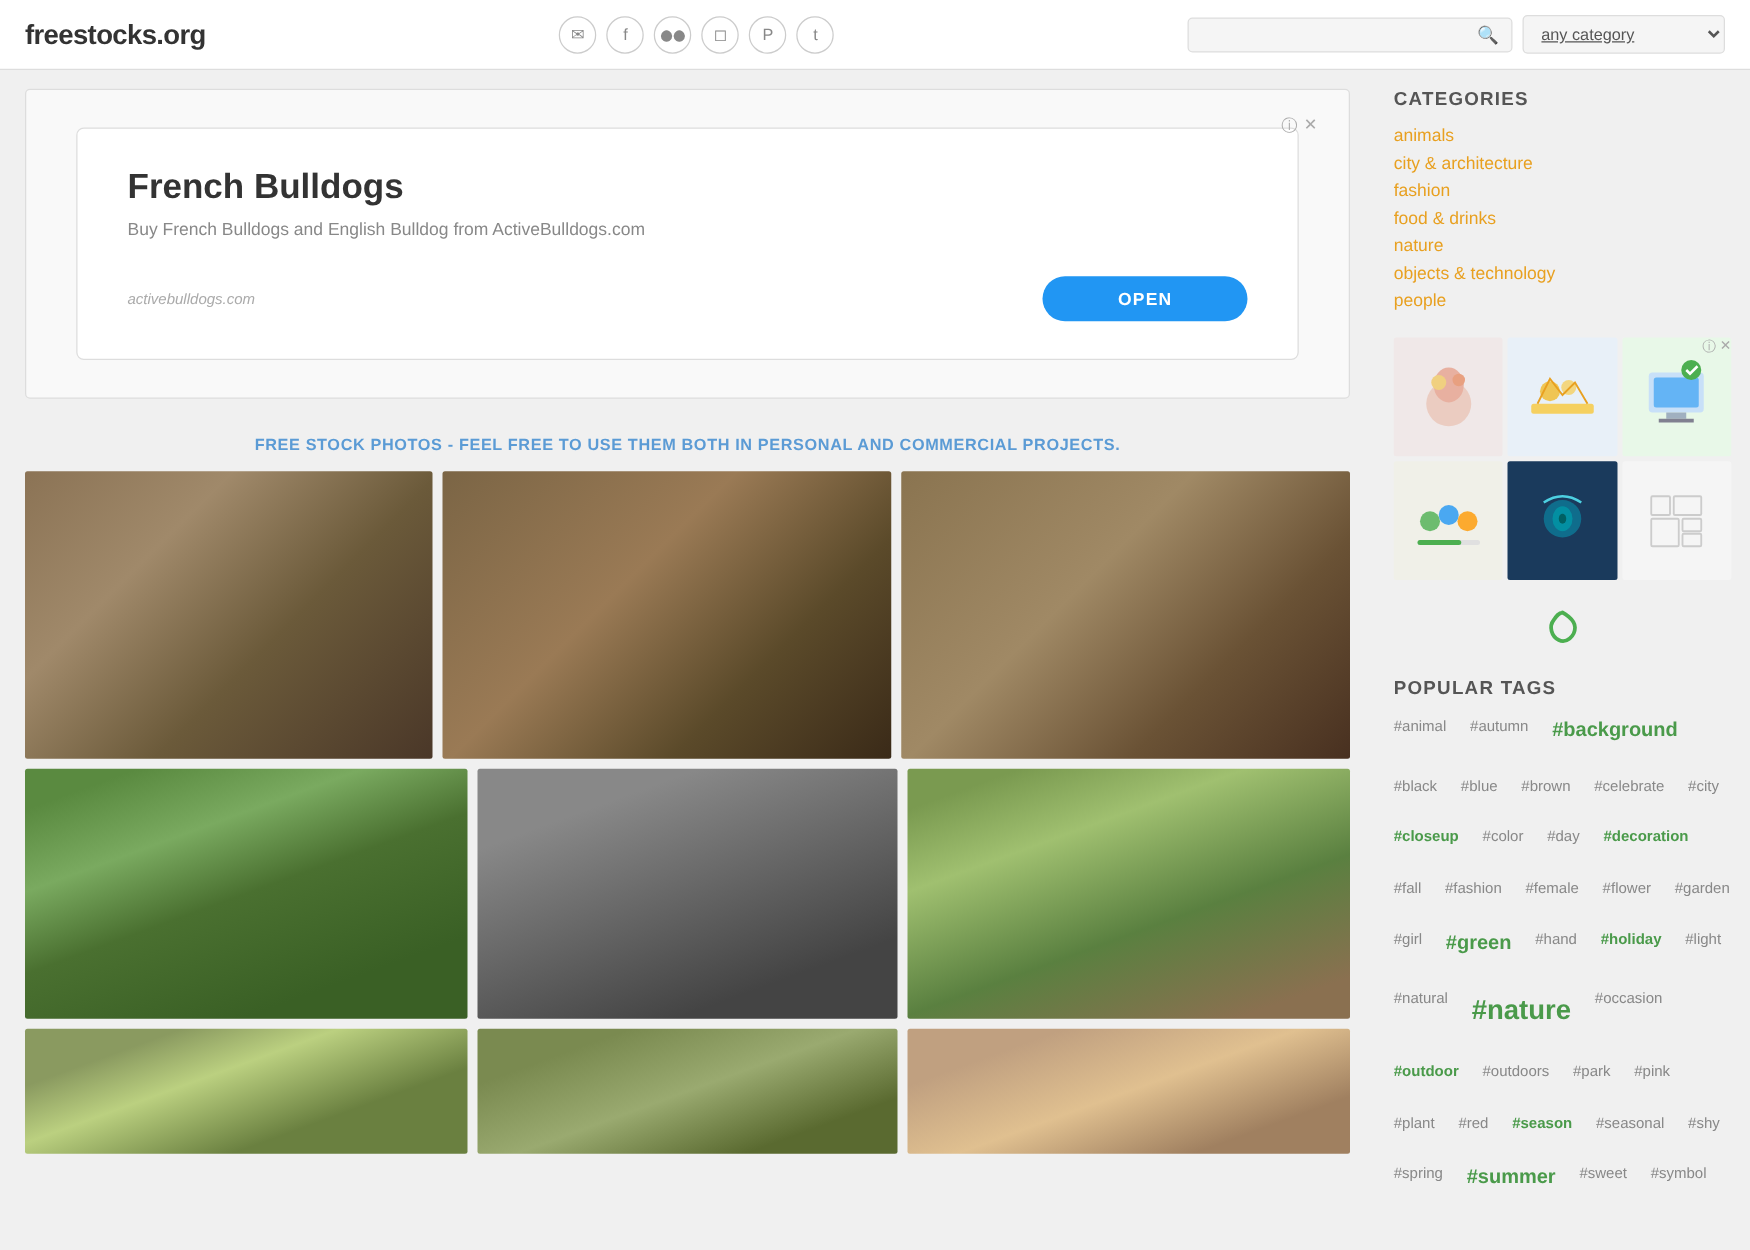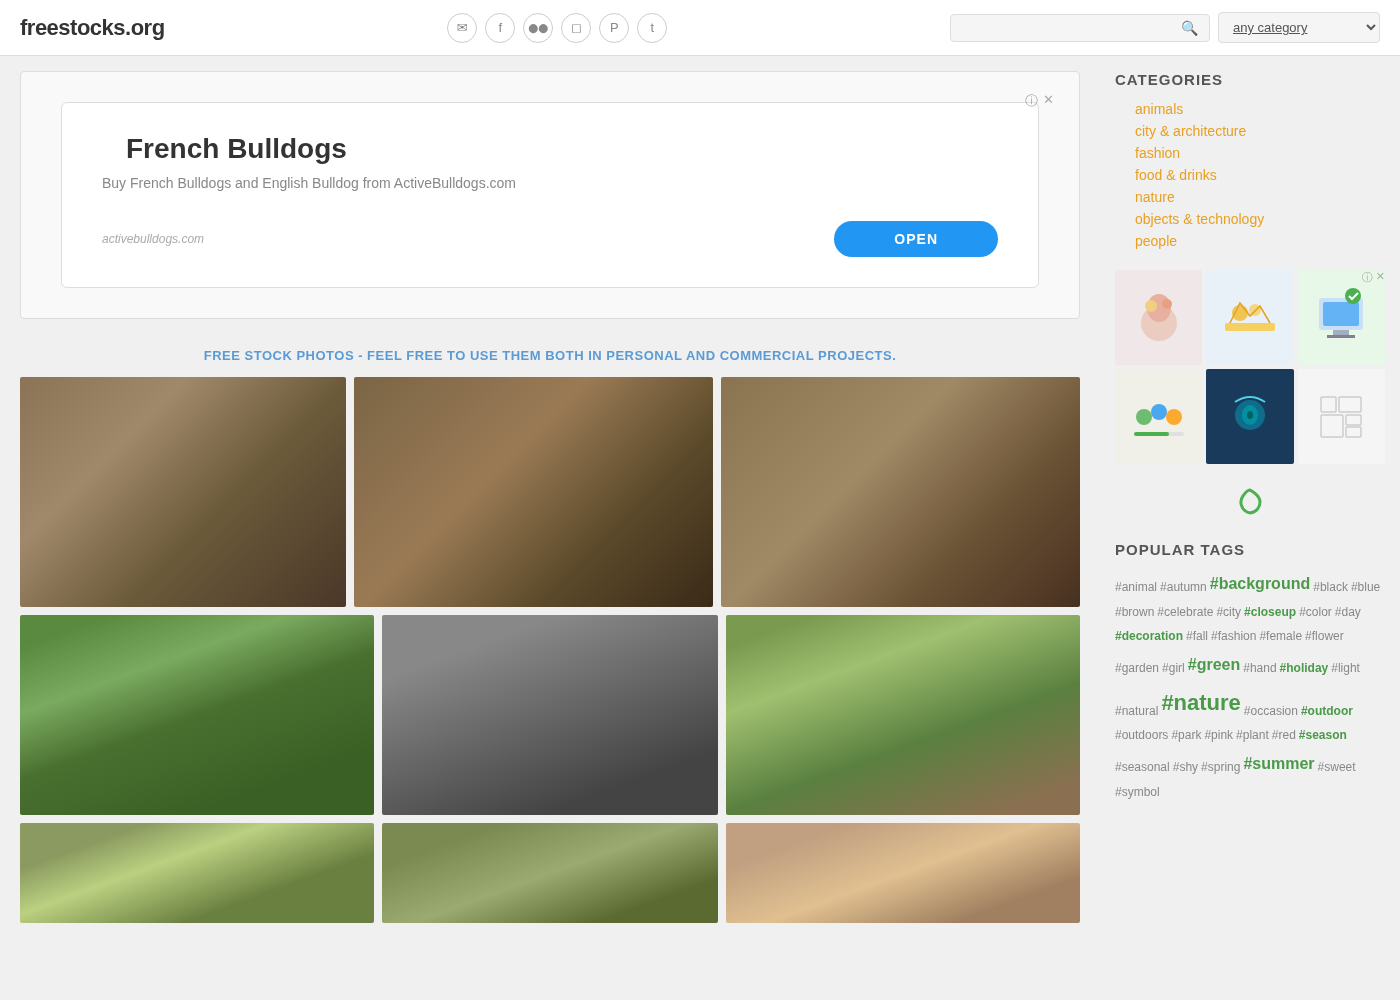--- a/index.html
+++ b/index.html
@@ -114,21 +114,20 @@
       display: flex;
       gap: 5px;
       color: #aaa;
       font-size: 13px;
     }
     .ad-title {
       font-size: 28px;
       font-weight: bold;
       color: #333;
       margin-bottom: 10px;
-      margin-left: 24px;
     }
     .ad-subtitle {
       font-size: 14px;
       color: #888;
       margin-bottom: 20px;
     }
     .ad-footer {
       width: 100%;
       display: flex;
       justify-content: space-between;
@@ -199,21 +198,20 @@
       margin-bottom: 20px;
     }
     .categories-list li {
       margin-bottom: 4px;
     }
     .categories-list a {
       color: #e8a020;
       text-decoration: none;
       font-size: 14px;
       cursor: pointer;
-      margin-left: 20px;
     }
 
     
     .sidebar-ad {
       margin-bottom: 15px;
       position: relative;
     }
     .sidebar-ad-controls {
       position: absolute;
       top: 0;
@@ -256,23 +254,22 @@
       font-size: 24px;
     }
 
     
     .popular-tags {
       margin-top: 10px;
     }
     .tags-container {
       display: flex;
       flex-wrap: wrap;
-      gap: 3px;
+      gap: 19px;
       line-height: 1.8;
-      align-items: flex-end;
     }
     .tag {
       font-size: 12px;
       color: #888;
       cursor: pointer;
       white-space: nowrap;
     }
     .tag.big {
       font-size: 16px;
       font-weight: bold;

